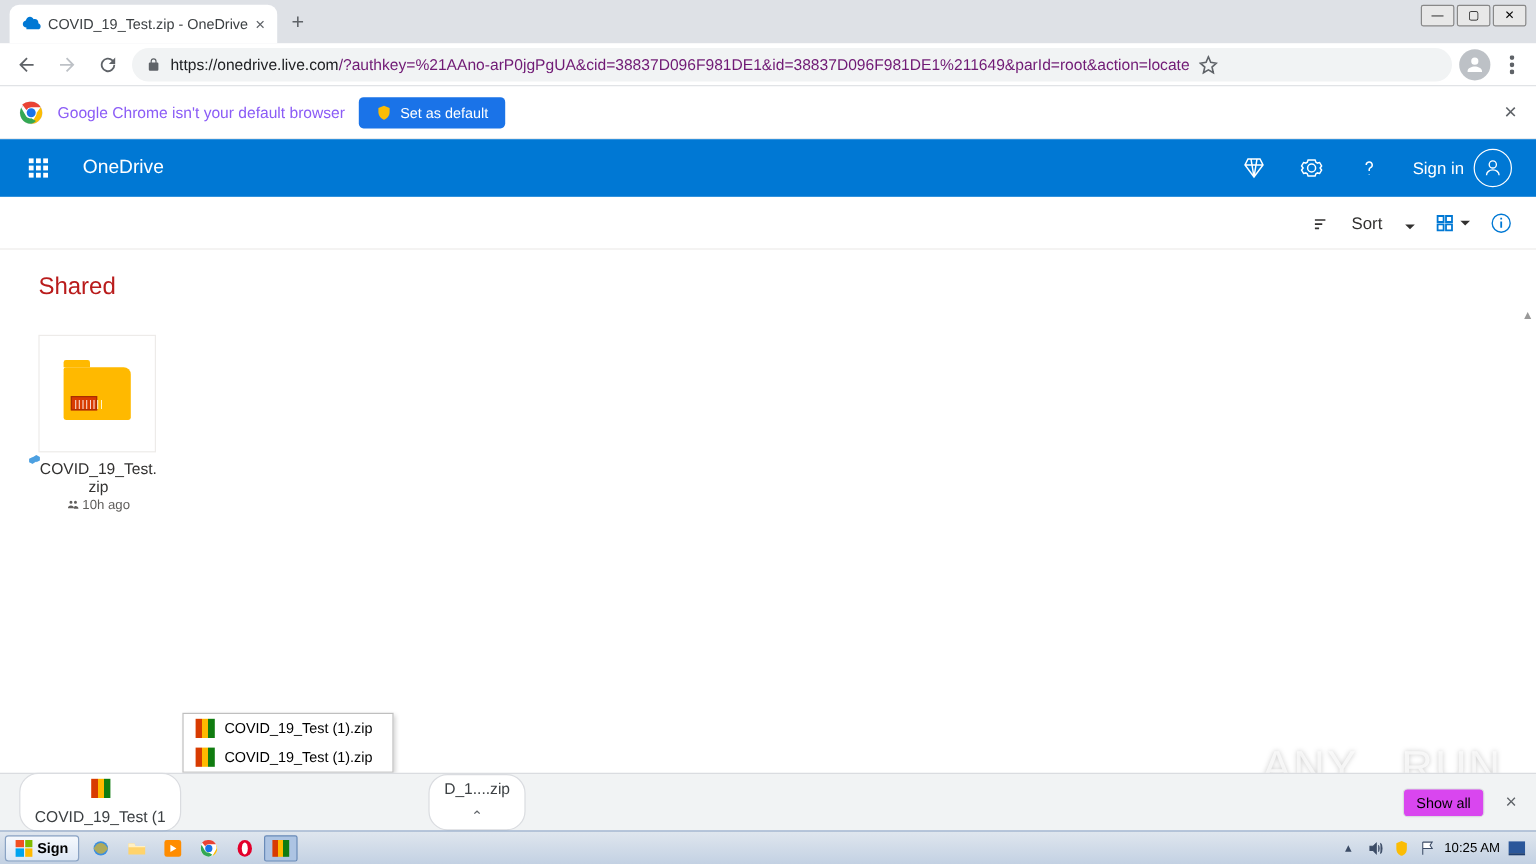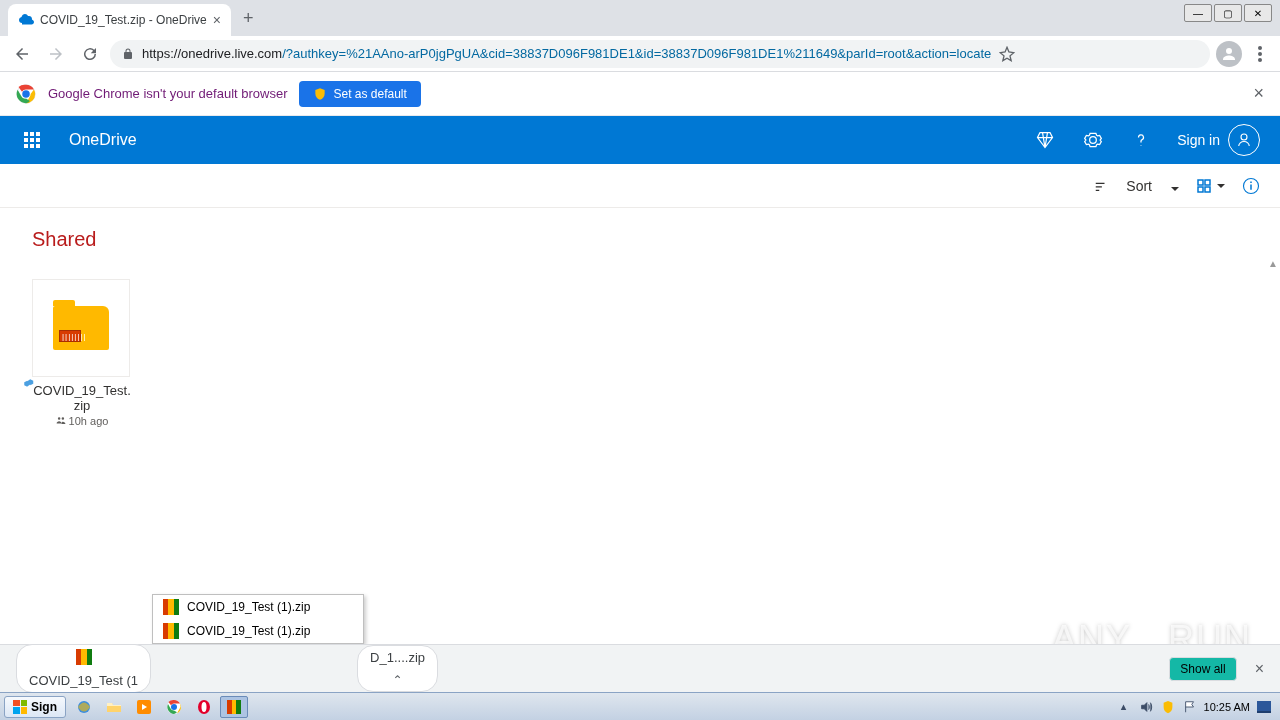--- a/index.html
+++ b/index.html
@@ -15,29 +15,29 @@
 .window-controls { position: absolute; right: 8px; top: 4px; display: flex; gap: 2px; }
 .win-btn { width: 28px; height: 18px; border: 1px solid #888; background: #e8e8e8; display: flex; align-items: center; justify-content: center; font-size: 10px; cursor: pointer; border-radius: 2px; }
 
 .toolbar { display: flex; align-items: center; background: #fff; height: 36px; padding: 0 8px; gap: 6px; border-bottom: 1px solid #dadce0; }
 .nav-btn { width: 28px; height: 28px; display: flex; align-items: center; justify-content: center; color: #5f6368; cursor: pointer; border-radius: 50%; }
 .nav-btn.disabled { color: #bdc1c6; }
 .address-bar { flex: 1; display: flex; align-items: center; background: #f1f3f4; border-radius: 14px; height: 28px; padding: 0 12px; gap: 8px; }
 .address-bar .lock { color: #5f6368; font-size: 12px; }
 .url-text { color: #202124; font-size: 13px; white-space: nowrap; overflow: hidden; }
 .url-text .origin { color: #202124; }
-.url-text .path { color: #0369a1; }
+.url-text .path { color: #701a75; }
 .star-icon { color: #5f6368; }
 .profile-icon { width: 26px; height: 26px; border-radius: 50%; background: #bdc1c6; display: flex; align-items: center; justify-content: center; }
 .menu-dots { width: 24px; display: flex; align-items: center; justify-content: center; color: #5f6368; cursor: pointer; }
 
 
 .default-banner { display: flex; align-items: center; height: 44px; padding: 0 16px; gap: 12px; background: #fff; border-bottom: 1px solid #e8eaed; }
 .chrome-logo { width: 20px; height: 20px; }
-.banner-text { color: #701a75; font-size: 13px; }
+.banner-text { color: #8b5cf6; font-size: 13px; }
 .set-default-btn { background: #1a73e8; color: #fff; border: none; border-radius: 4px; padding: 6px 14px; font-size: 12px; display: flex; align-items: center; gap: 6px; cursor: pointer; }
 .banner-close { margin-left: auto; color: #5f6368; font-size: 18px; cursor: pointer; }
 
 
 .od-header { display: flex; align-items: center; background: #0078d4; color: #fff; height: 48px; padding: 0 8px; }
 .waffle { width: 48px; height: 48px; display: flex; align-items: center; justify-content: center; cursor: pointer; }
 .waffle-grid { display: grid; grid-template-columns: repeat(3, 4px); grid-template-rows: repeat(3, 4px); gap: 2px; }
 .waffle-grid span { background: #fff; width: 4px; height: 4px; }
 .od-brand { font-size: 16px; font-weight: 400; margin-left: 13px; }
 .od-spacer { flex: 1; }
@@ -63,25 +63,25 @@
 .zip-zipper::after { content: "||||||||"; color: #fff; font-size: 8px; letter-spacing: 1px; padding-left: 2px; }
 .file-name { font-size: 13px; color: #323130; word-break: break-all; }
 .file-meta { font-size: 11px; color: #605e5c; display: flex; align-items: center; justify-content: center; gap: 3px; margin-top: 2px; }
 .share-badge { position: absolute; left: -10px; top: 98px; font-size: 12px; color: #0078d4; }
 
 
 .download-shelf { position: absolute; bottom: 28px; left: 0; right: 0; height: 48px; background: #f1f3f4; border-top: 1px solid #dadce0; display: flex; align-items: center; padding: 0 16px; gap: 8px; }
 .dl-item { display: flex; align-items: center; gap: 8px; background: #fff; border: 1px solid #dadce0; border-radius: 16px; padding: 4px 12px; font-size: 13px; color: #3c4043; cursor: pointer; flex-direction: column; }
 .dl-item .archive-icon { width: 16px; height: 16px; background: linear-gradient(90deg, #d83b01 0 33%, #ffb900 33% 66%, #107c10 66%); }
 .dl-chevron { color: #5f6368; font-size: 12px; }
-.show-all { margin-left: auto; background: #14b8a6; border: 1px solid #dadce0; border-radius: 4px; padding: 4px 10px; font-size: 12px; cursor: pointer; }
+.show-all { margin-left: auto; background: #d946ef; border: 1px solid #dadce0; border-radius: 4px; padding: 4px 10px; font-size: 12px; cursor: pointer; }
 .shelf-close { color: #5f6368; font-size: 16px; cursor: pointer; margin-left: 10px; }
 
 
-.dl-popup { position: absolute; bottom: 76px; left: 152px; width: 212px; background: #fff; border: 1px solid #bfbfbf; box-shadow: 2px 2px 4px rgba(0,0,0,0.2); font-size: 12px; }
+.dl-popup { position: absolute; bottom: 76px; left: 152px; width: 176px; background: #fff; border: 1px solid #bfbfbf; box-shadow: 2px 2px 4px rgba(0,0,0,0.2); font-size: 12px; }
 .dl-popup-item { display: flex; align-items: center; gap: 8px; padding: 4px 10px; cursor: pointer; }
 .dl-popup-item .archive-icon { width: 16px; height: 16px; background: linear-gradient(90deg, #d83b01 0 33%, #ffb900 33% 66%, #107c10 66%); }
 
 
 .taskbar { position: absolute; bottom: 0; left: 0; right: 0; height: 28px; background: linear-gradient(#dfe6ee, #c3d1e3); border-top: 1px solid #8aa3c4; display: flex; align-items: center; padding: 0 4px; }
 .start-btn { display: flex; align-items: center; gap: 4px; background: linear-gradient(#f6f9fd, #dce7f5); border: 1px solid #8aa3c4; border-radius: 3px; padding: 1px 8px; font-size: 12px; font-weight: bold; cursor: pointer; height: 22px; }
 .win-flag { width: 14px; height: 14px; display: grid; grid-template-columns: 1fr 1fr; grid-template-rows: 1fr 1fr; gap: 1px; }
 .win-flag span:nth-child(1) { background: #f25022; }
 .win-flag span:nth-child(2) { background: #7fba00; }
 .win-flag span:nth-child(3) { background: #00a4ef; }

